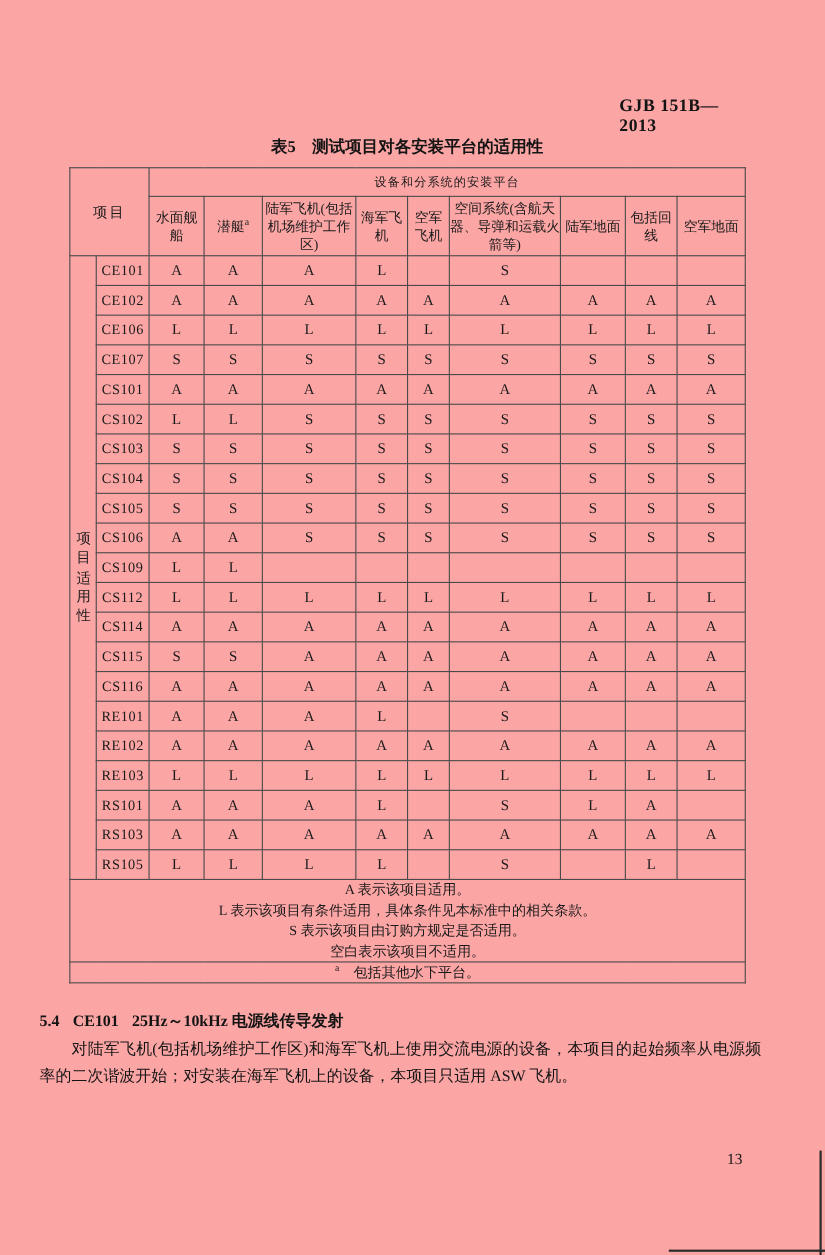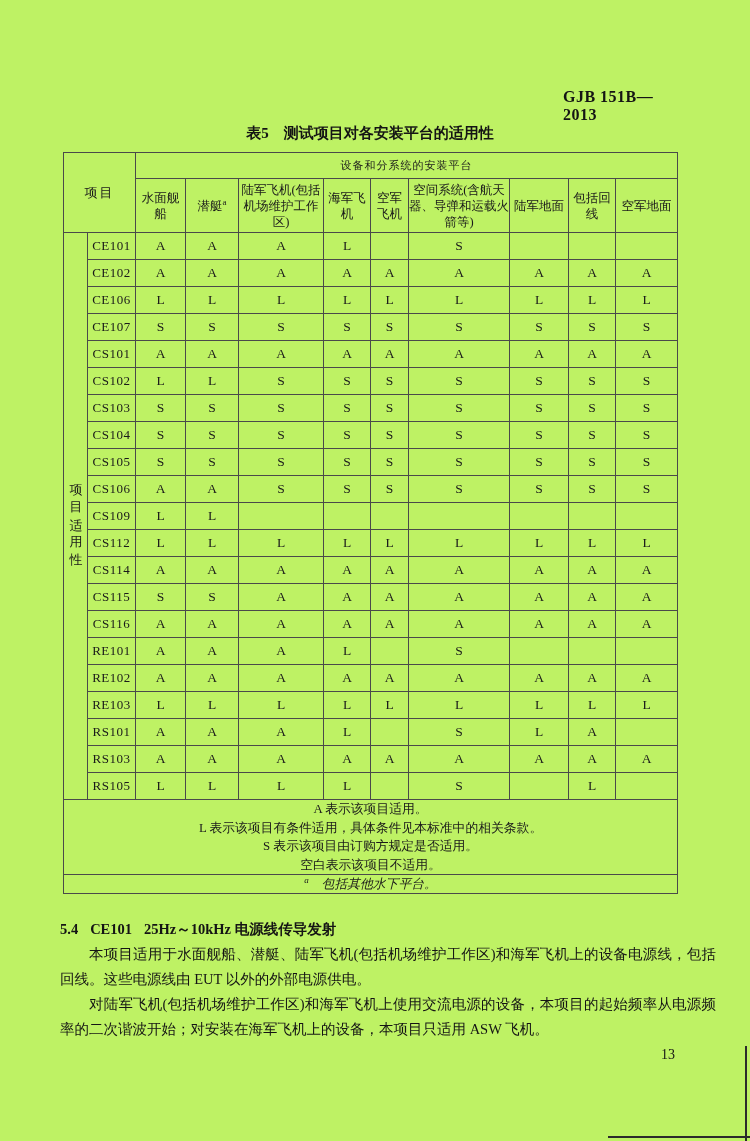--- a/index.html
+++ b/index.html
@@ -1,18 +1,18 @@
 <!DOCTYPE html>
 <html><head>
 <meta charset="utf-8">
 <style>
   html,body { margin:0; padding:0; background:#e8e8e8; }
   .page {
     position:relative; width:750px; height:1141px; margin:0 auto;
-    background:#bef264; color:#141414; overflow:hidden;
+    background:#fca5a5; color:#141414; overflow:hidden;
     font-family:"Liberation Serif","DejaVu Serif",serif;
   }
   .doc-number {
     position:absolute; top:88px; left:563px; width:115px;
     font-weight:bold; font-size:16px; letter-spacing:0.5px; text-align:left;
   }
   .table-title {
     position:absolute; top:124px; left:63px; width:614px;
     text-align:center; font-weight:bold; font-size:15px;
   }
@@ -36,25 +36,25 @@
     writing-mode:vertical-rl; text-orientation:upright;
     margin:0 auto; font-size:13px; letter-spacing:17px; line-height:22px;
     white-space:nowrap;
   }
   td.item-cell { font-size:13px; letter-spacing:0.5px; }
   td.val-cell { font-size:13.5px; }
   td.legend-cell {
     text-align:left; padding:5px 10px 6px 12px; font-size:12.8px; line-height:18.5px;
   }
   td.foot-cell {
-    text-align:left; padding:4px 10px 5px 20px; font-size:12.8px; height:18px;font-style:italic;
+    text-align:left; padding:4px 10px 5px 20px; font-size:12.8px; height:18px;
   }
   sup { font-size:9px; vertical-align:super; line-height:0; }
   .text-block {
-    position:absolute; left:60px; top:916px; width:656px;
+    position:absolute; left:36px; top:916px; width:656px;
     font-size:14.5px; line-height:25px; text-align:justify;
   }
   .h54 { font-weight:bold; font-size:14.5px; line-height:26px; }
   .h54 .gap { display:inline-block; width:12px; }
   .h541 { font-weight:bold; font-size:14.5px; line-height:26px; }
   .para { margin:0; text-indent:2em; }
   .page-number {
     position:absolute; top:1047px; left:650px; width:36px;
     text-align:center; font-size:14px;
   }
@@ -371,21 +371,20 @@
         <tr>
           <td colspan="11" class="foot-cell"><sup>a</sup>　包括其他水下平台。</td>
         </tr>
       </tbody>
   </table>
 
   <div class="text-block">
     <div class="h54">
       <span>5.4</span><span class="gap"></span><span>CE101</span><span class="gap"></span><span>25Hz～10kHz 电源线传导发射</span>
     </div>
-    <p class="para">本项目适用于水面舰船、潜艇、陆军飞机(包括机场维护工作区)和海军飞机上的设备电源线，包括回线。这些电源线由 EUT 以外的外部电源供电。</p>
     <p class="para">对陆军飞机(包括机场维护工作区)和海军飞机上使用交流电源的设备，本项目的起始频率从电源频率的二次谐波开始；对安装在海军飞机上的设备，本项目只适用 ASW 飞机。</p>
   </div>
 
   <div class="page-number">13</div>
 
   <div class="scan-line-right"></div>
   <div class="scan-line-bottom"></div>
 
 </div>
 

